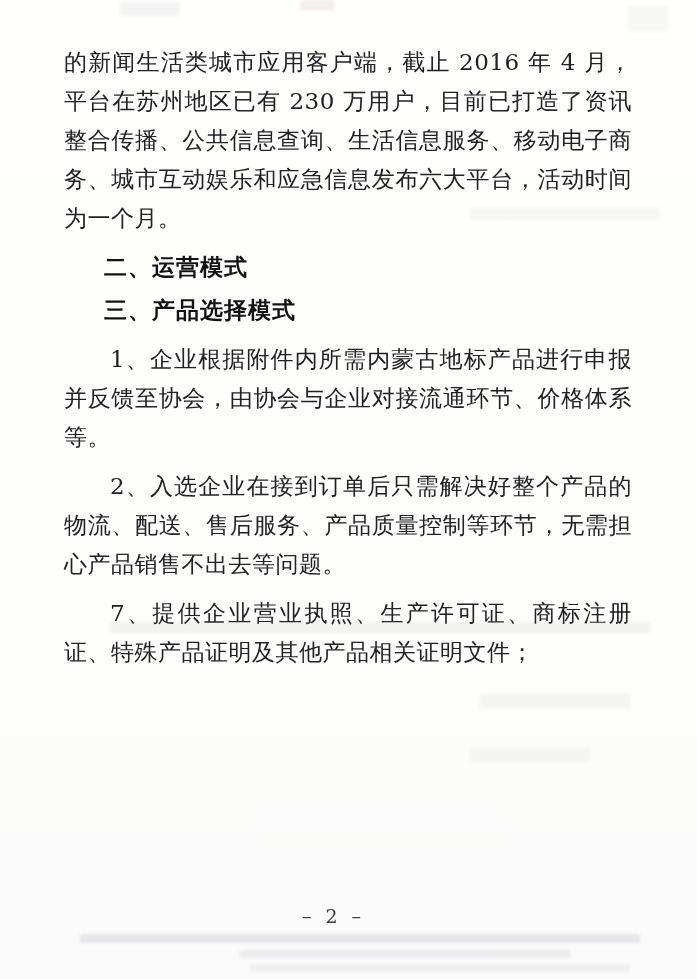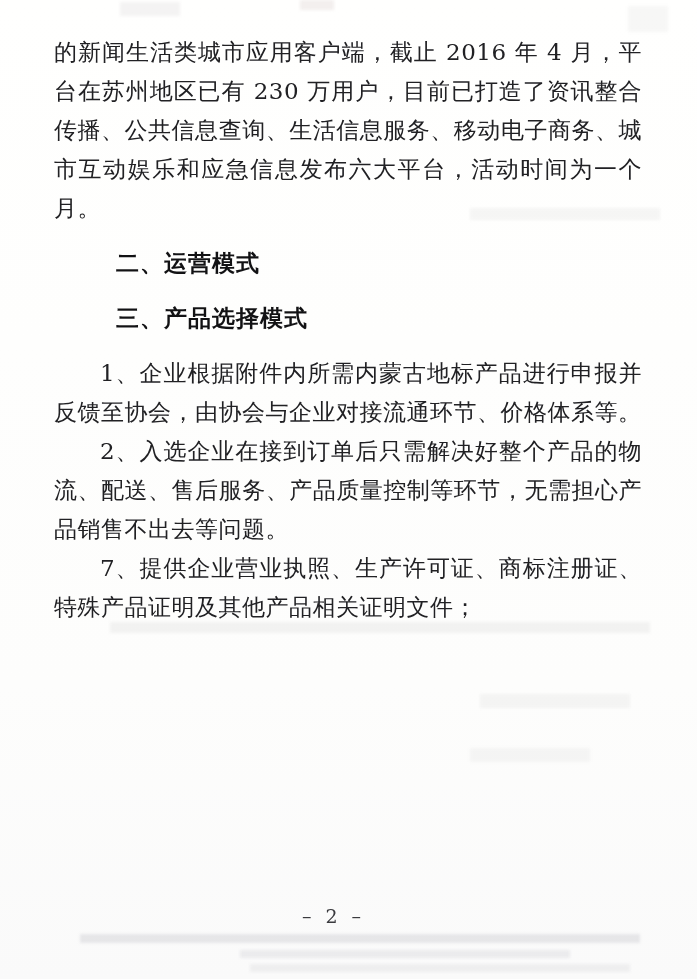--- a/index.html
+++ b/index.html
@@ -21,31 +21,31 @@
     background: linear-gradient(180deg, #fffffe 0%, #fdfdfc 70%, #fafafa 100%);
   }
   .doc-body {
     position: absolute;
     left: 54px;
     top: 33px;
     width: 588px;
     text-align: justify;
   }
   .para {
-    margin: 0;
+    margin: 10px;
     font-size: 23px;
     line-height: 39px;
     letter-spacing: 0.5px;
     color: #212124;
   }
   .para.indent {
     text-indent: 2em;
   }
   .heading {
-    margin: 16px;
+    margin: 4px;
     font-size: 23px;
     line-height: 39px;
     font-weight: 700;
     letter-spacing: 1px;
     text-indent: 2em;
     color: #121214;
     font-family: "DejaVu Sans", "Liberation Sans", sans-serif;
   }
   .page-footer {
     position: absolute;

